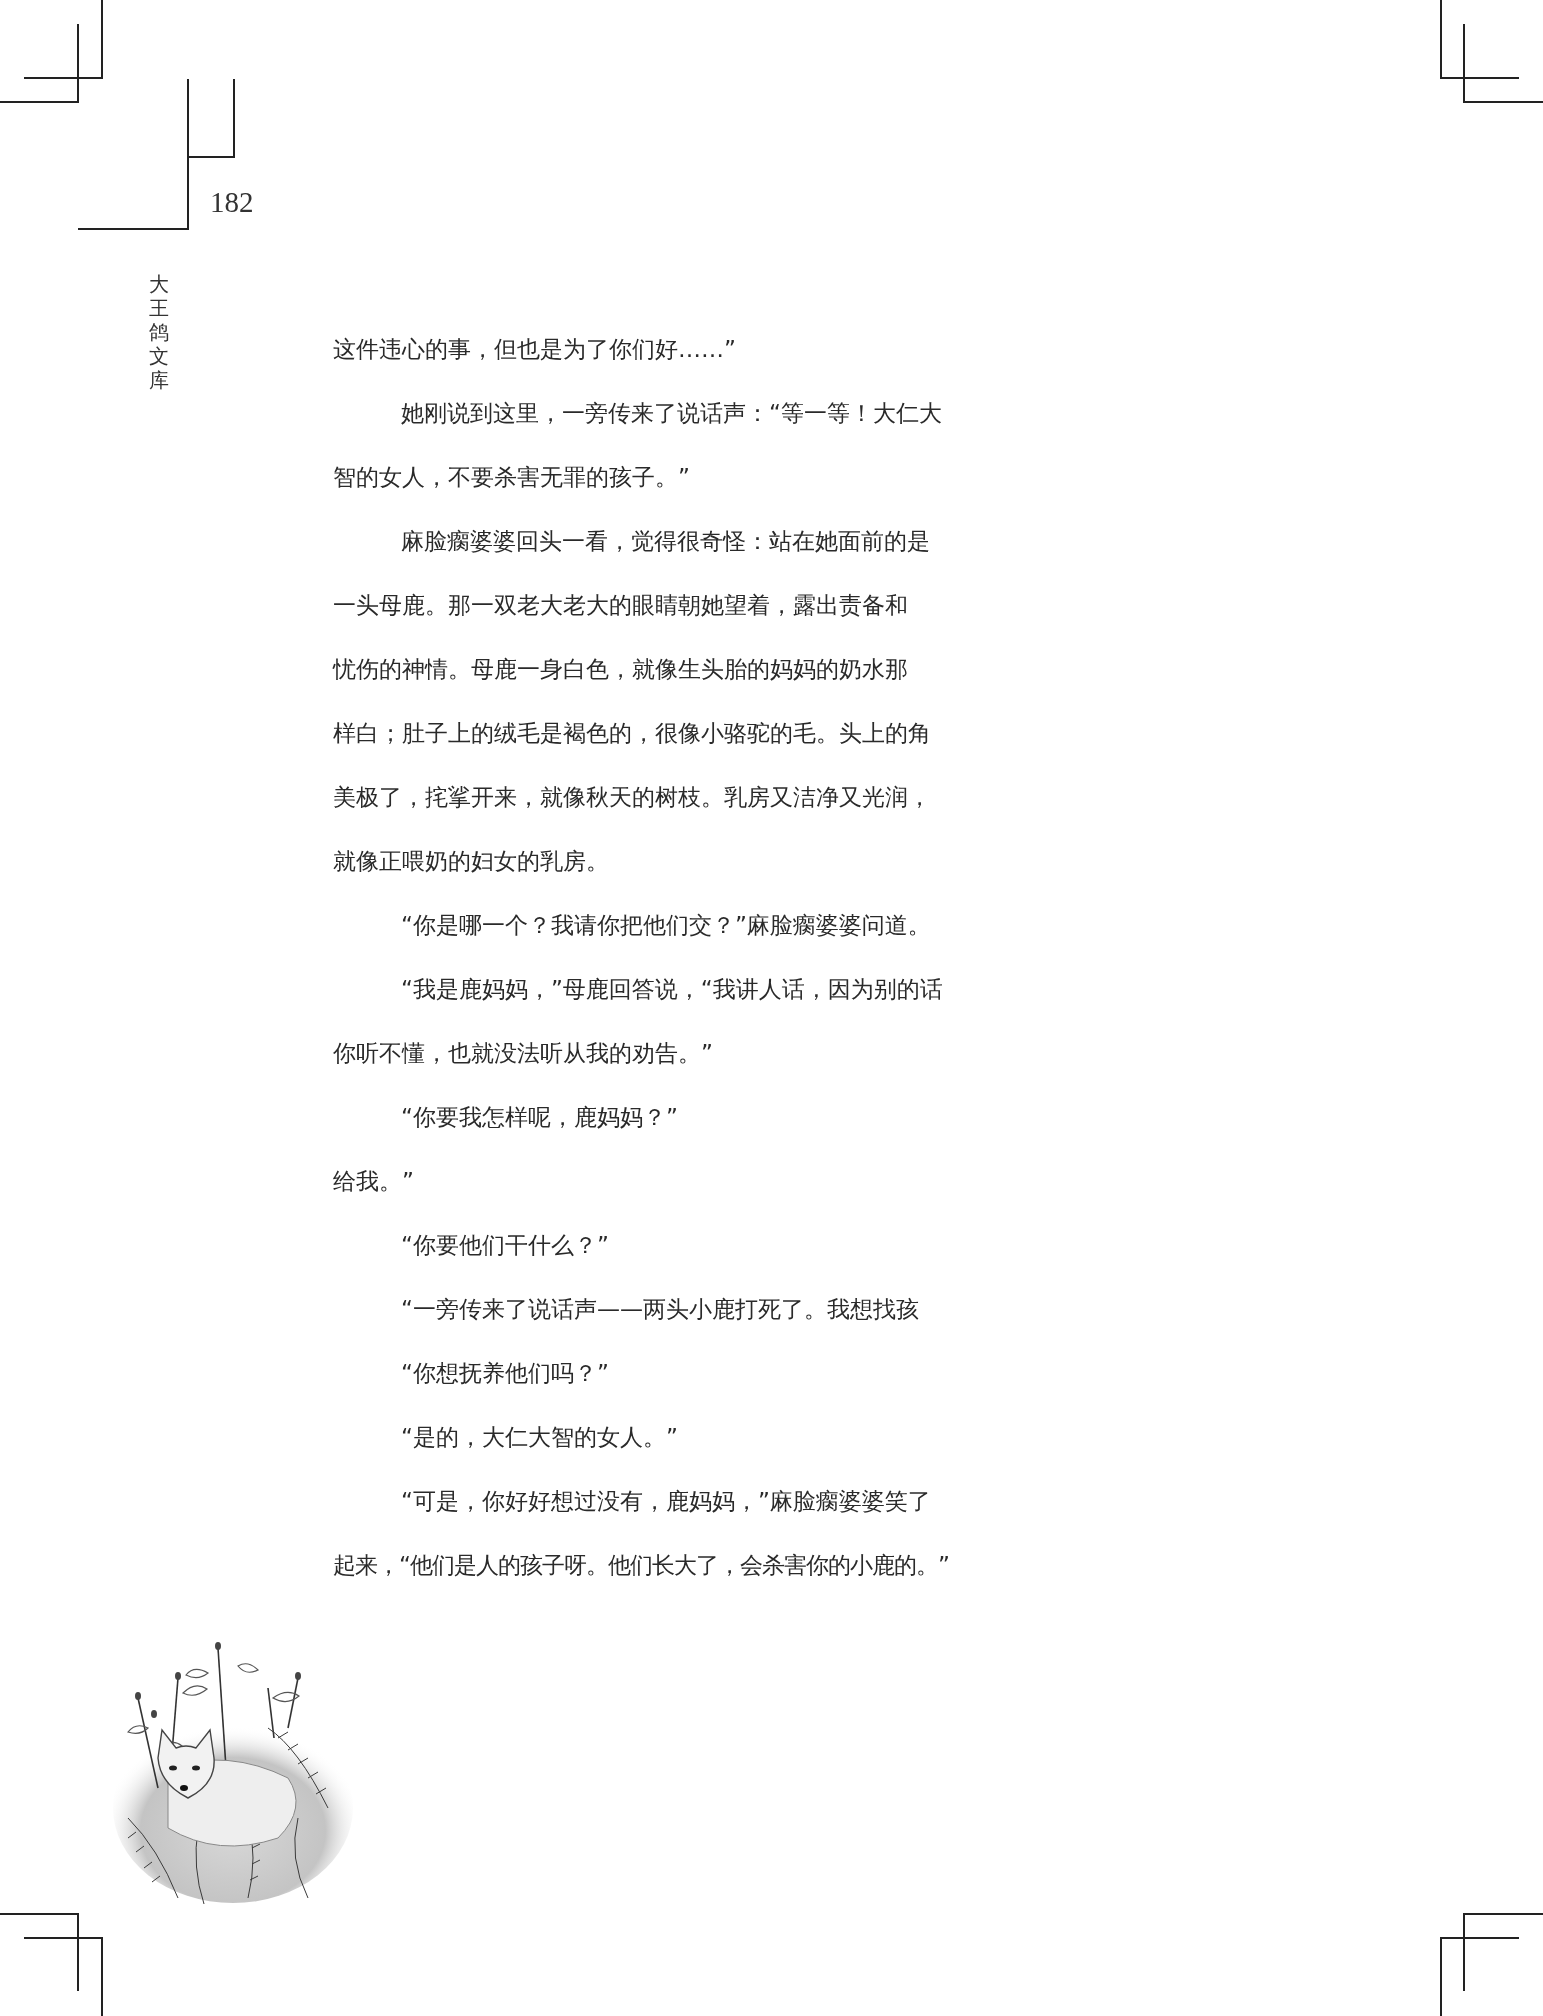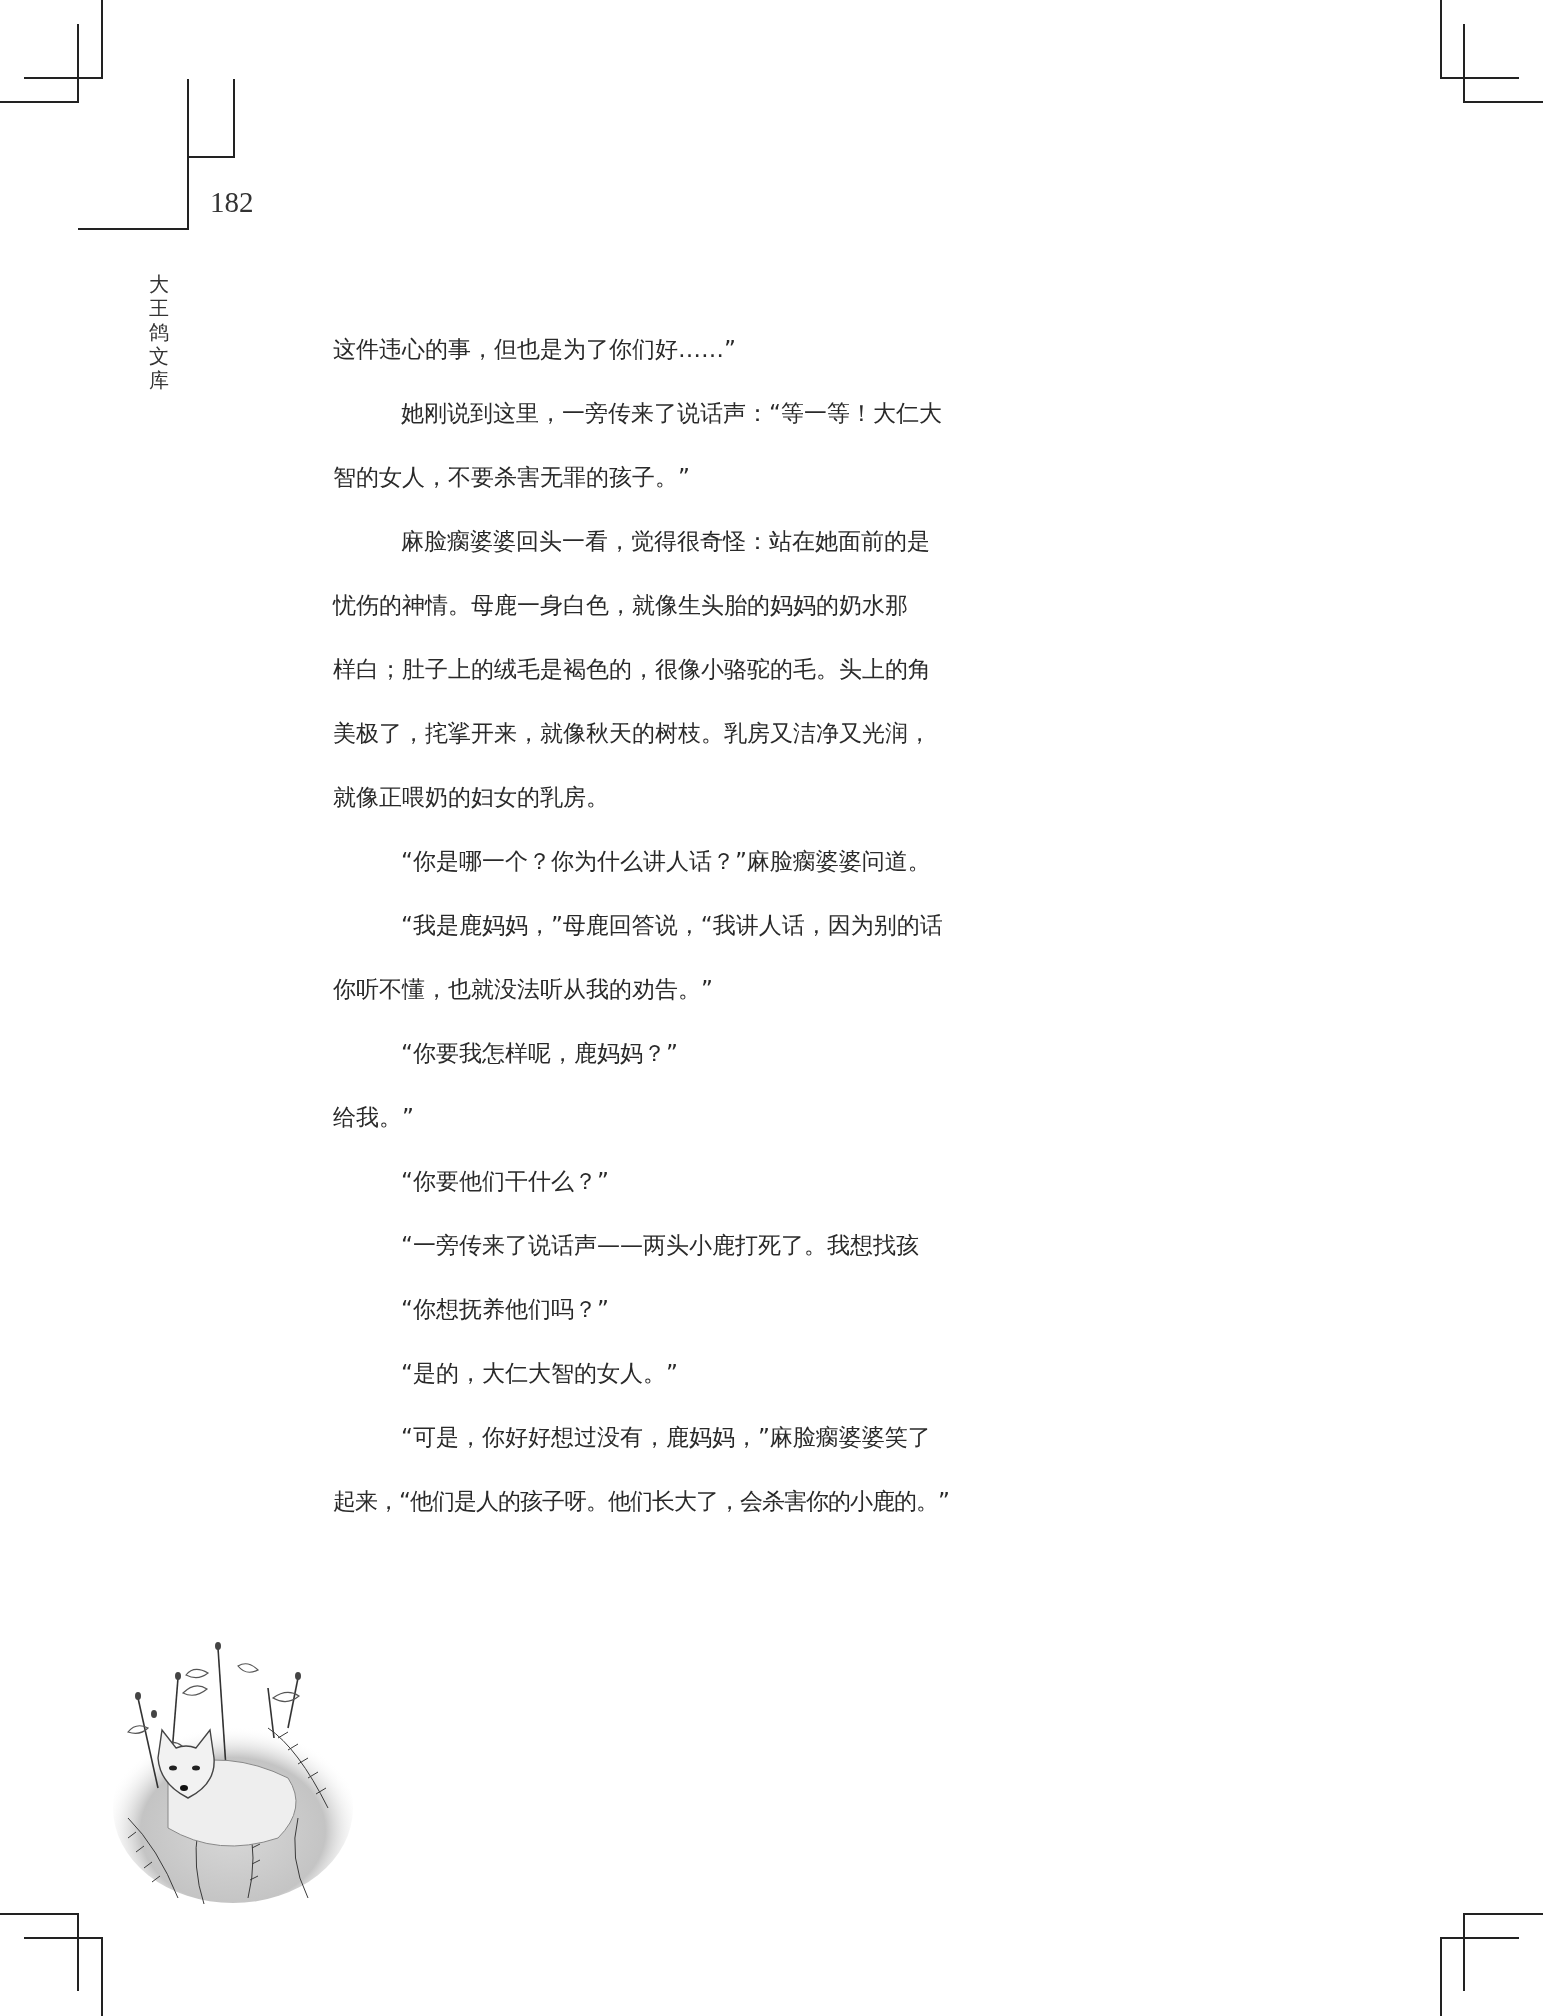--- a/index.html
+++ b/index.html
@@ -65,25 +65,26 @@
   <span>鸽</span>
   <span>文</span>
   <span>库</span>
 </div>
 
 <div class="body-text">
   <span class="ln">这件违心的事，但也是为了你们好……”</span>
   <span class="ln indent">她刚说到这里，一旁传来了说话声：“等一等！大仁大</span>
   <span class="ln">智的女人，不要杀害无罪的孩子。”</span>
   <span class="ln indent">麻脸瘸婆婆回头一看，觉得很奇怪：站在她面前的是</span>
+  <span class="ln">一头母鹿。那一双老大老大的眼睛朝她望着，露出责备和</span>
   <span class="ln">忧伤的神情。母鹿一身白色，就像生头胎的妈妈的奶水那</span>
   <span class="ln">样白；肚子上的绒毛是褐色的，很像小骆驼的毛。头上的角</span>
   <span class="ln">美极了，挓挲开来，就像秋天的树枝。乳房又洁净又光润，</span>
   <span class="ln">就像正喂奶的妇女的乳房。</span>
-  <span class="ln indent">“你是哪一个？你为什么讲人话？”麻脸瘸婆婆问道。</span>
+  <span class="ln indent">“你是哪一个？我请你把他们交？”麻脸瘸婆婆问道。</span>
   <span class="ln indent">“我是鹿妈妈，”母鹿回答说，“我讲人话，因为别的话</span>
   <span class="ln">你听不懂，也就没法听从我的劝告。”</span>
   <span class="ln indent">“你要我怎样呢，鹿妈妈？”</span>
   <span class="ln">给我。”</span>
   <span class="ln indent">“你要他们干什么？”</span>
   <span class="ln indent">“一旁传来了说话声——两头小鹿打死了。我想找孩</span>
   <span class="ln indent">“你想抚养他们吗？”</span>
   <span class="ln indent">“是的，大仁大智的女人。”</span>
   <span class="ln indent">“可是，你好好想过没有，鹿妈妈，”麻脸瘸婆婆笑了</span>
   <span class="ln" style="letter-spacing:-1px;">起来，“他们是人的孩子呀。他们长大了，会杀害你的小鹿的。”</span>

